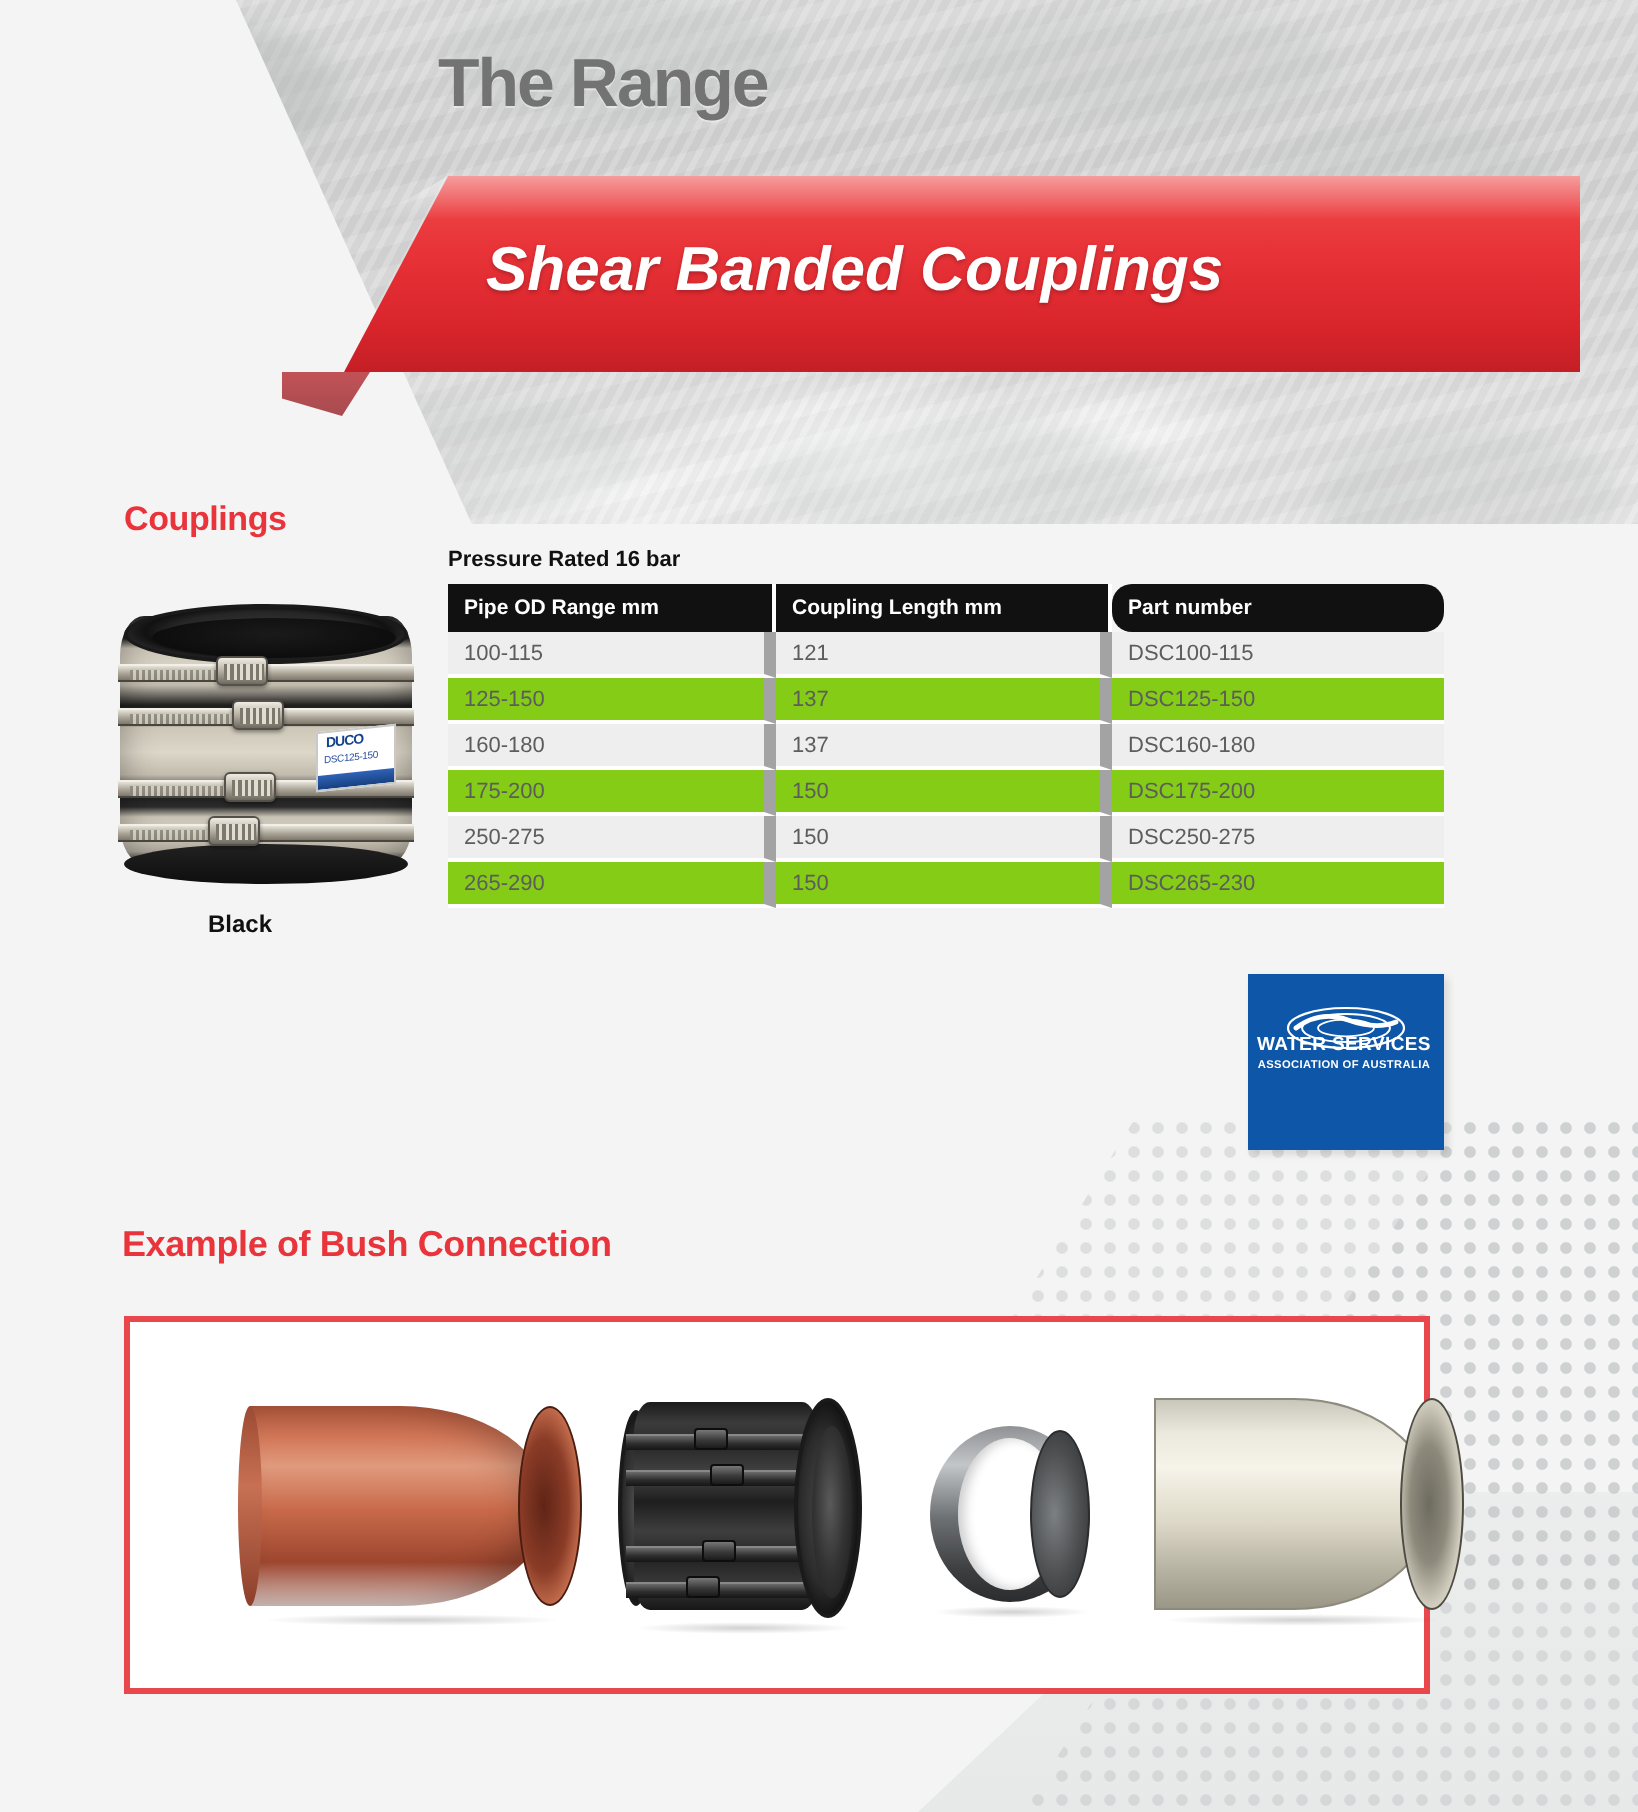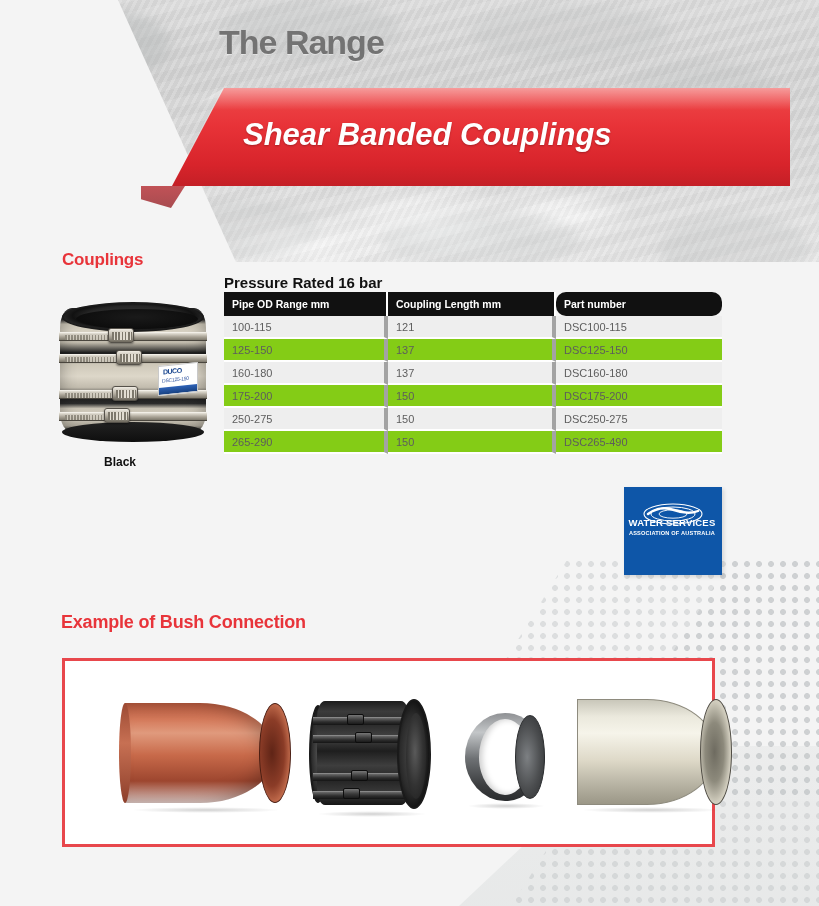--- a/index.html
+++ b/index.html
@@ -192,38 +192,38 @@
   .prod-label .bar{
     position:absolute;left:0;bottom:0;width:100%;height:7px;
     background:linear-gradient(180deg,#2f63b8,#17407f);
   }
   .prod-caption{
     position:absolute;left:104px;top:455px;font-size:12px;font-weight:bold;color:#111;
   }
 
   
   .tbl-title{
-    position:absolute;left:224px;top:274px;font-size:15px;font-weight:bold;color:#111;
+    position:absolute;left:224px;top:274px;font-size:11px;font-weight:bold;color:#111;
   }
   .tbl{
     position:absolute;left:224px;top:292px;width:498px;
     border-collapse:separate;border-spacing:0;
     font-size:11px;
   }
   .tbl th{
     background:#111111;color:#ffffff;font-weight:bold;text-align:left;
     padding:4px 0 4px 8px;font-size:10.5px;
     border-right:2px solid #ffffff;
     height:16px;
     margin-top:12px;
   }
   .tbl th:last-child{border-right:none;border-radius:10px;}
   .tbl td{
     color:#5d5d5d;text-align:left;padding:4px 0 4px 8px;height:13px;
-    border-right:4px solid #a3a3a3;border-bottom:2px solid #ffffff;
+    border-right:6px solid #a3a3a3;border-bottom:2px solid #ffffff;
     font-size:11px;
   }
   .tbl td:last-child{border-right:none;}
   .tbl tbody tr{background:#84cc16;}
   .tbl tbody tr:nth-child(odd){background:#eeeeee;}
   .col-a{width:164px;}
   .col-b{width:168px;}
   .col-c{width:166px;}
 
   
@@ -431,21 +431,21 @@
           <td>DSC175-200</td>
         </tr>
       <tr>
           <td>250-275</td>
           <td>150</td>
           <td>DSC250-275</td>
         </tr>
       <tr>
           <td>265-290</td>
           <td>150</td>
-          <td>DSC265-490</td>
+          <td>DSC265-230</td>
         </tr>
     </tbody>
   </table>
 
   <div class="wsaa">
     <svg class="wsaa-ripple" viewBox="0 0 62 26">
       <ellipse cx="31" cy="13" rx="29" ry="10" fill="none" stroke="#ffffff" stroke-width="1.1"></ellipse>
       <ellipse cx="31" cy="13" rx="22" ry="7" fill="none" stroke="#ffffff" stroke-width="1"></ellipse>
       <ellipse cx="31" cy="13" rx="14" ry="4.2" fill="none" stroke="#ffffff" stroke-width=".9"></ellipse>
       <path d="M6 13 q12 -9 26 -4 q14 5 24 1" fill="none" stroke="#ffffff" stroke-width="2.4" stroke-linecap="round"></path>

